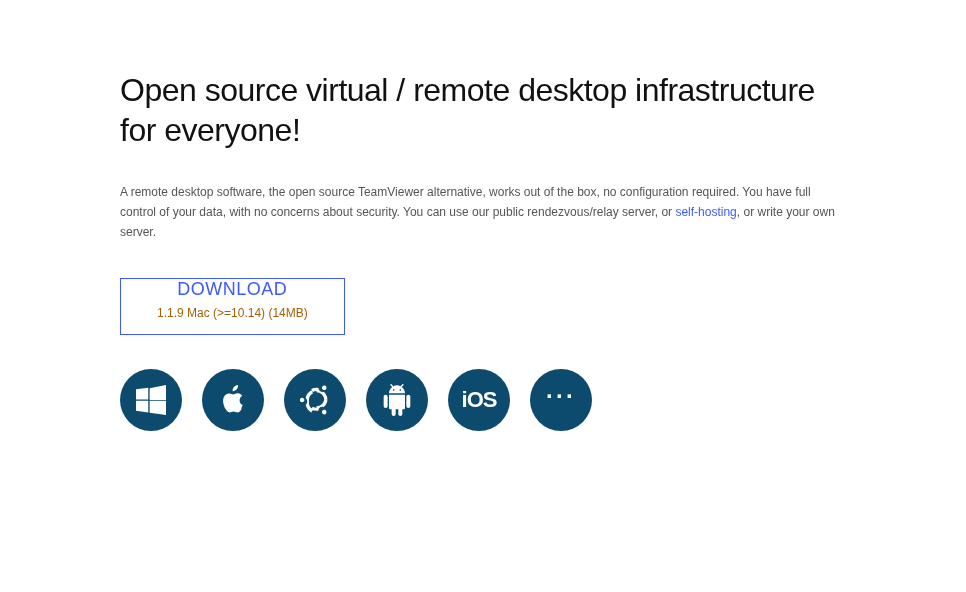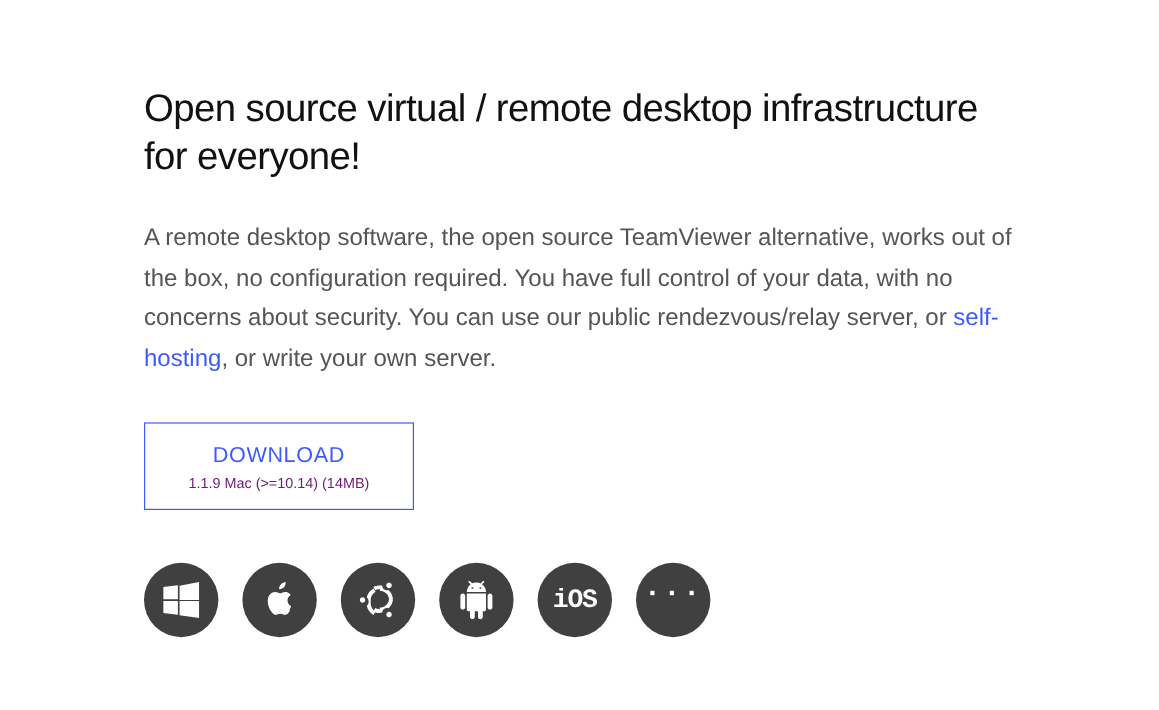--- a/index.html
+++ b/index.html
@@ -16,64 +16,63 @@
     }
     .heading {
       font-size: 32px;
       font-weight: 500;
       color: #111111;
       line-height: 1.25;
       letter-spacing: -0.5px;
       margin-bottom: 32px;
     }
     .description {
-      font-size: 20px;
+      font-size: 12px;
       font-weight: 400;
       color: #555555;
       line-height: 1.68;
       margin-bottom: 36px;
     }
     .description a {
       color: #3d5afe;
       text-decoration: none;
     }
     .download-button {
       display: inline-block;
       border: 1px solid #3d5afe;
-      padding: 16px 36px 14px 36px;
+      padding: 0 36px 14px 36px;
       text-align: center;
       cursor: pointer;
-      margin-bottom: 44px;
+      margin-bottom: 34px;
     }
     .download-title {
       color: #3d5afe;
       font-size: 18px;
       font-weight: 500;
       letter-spacing: 0.5px;
       margin-bottom: 6px;
     }
     .download-subtitle {
-      color: #701a75;
+      color: #a16207;
       font-size: 12px;
       font-weight: 400;
     }
     .platforms {
       display: flex;
       gap: 20px;
     }
     .platform-icon {
       width: 62px;
       height: 62px;
       border-radius: 50%;
-      background: #404040;
+      background: #0c4a6e;
       display: flex;
       align-items: center;
       justify-content: center;
       cursor: pointer;
-      font-family: Liberation Mono, monospace;
     }
     .platform-icon svg {
       fill: #ffffff;
     }
     .ios-text {
       color: #ffffff;
       font-size: 22px;
       font-weight: 700;
       letter-spacing: -1px;
     }

